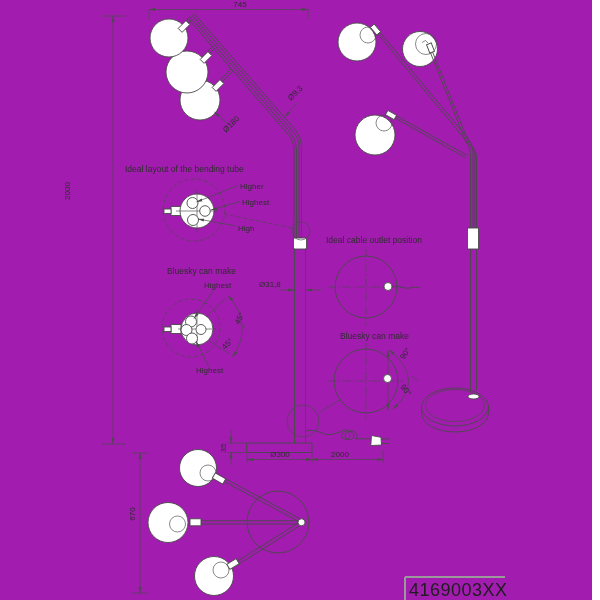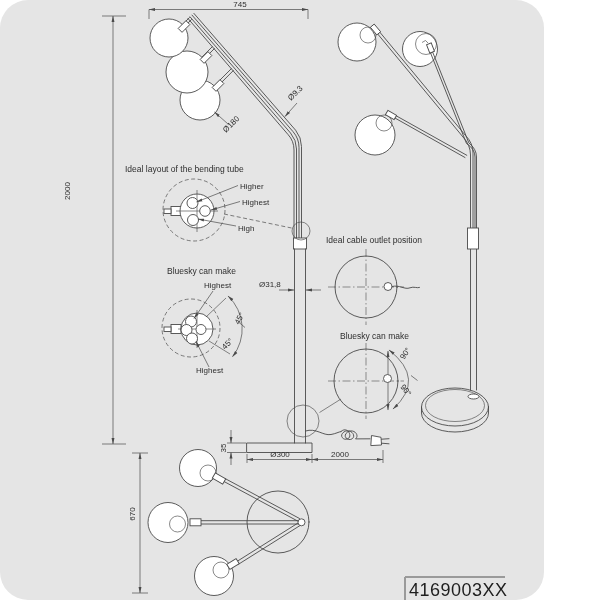--- a/index.html
+++ b/index.html
@@ -1,17 +1,17 @@
 <!DOCTYPE html>
 <html><head>
 <meta charset="utf-8">
 <style>
   html,body{margin:0;padding:0;background:#fff;}
-  .sheet{width:544px;height:600px;background:#e5e5e5;position:relative;overflow:hidden;
-         font-family:"Liberation Sans", sans-serif;border-radius:28px;}
+  .sheet{width:592px;height:600px;background:#a21caf;position:relative;overflow:hidden;
+         font-family:"Liberation Sans", sans-serif;}
   svg{display:block;}
   .geo{stroke:#4a4a4a;stroke-width:0.9;fill:none;stroke-linecap:round;stroke-linejoin:round;}
   .geow{stroke:#4a4a4a;stroke-width:0.9;fill:#ffffff;}
   .thin{stroke:#4a4a4a;stroke-width:0.65;fill:none;}
   .dim{stroke:#4a4a4a;stroke-width:0.7;fill:none;}
   .dash{stroke:#4a4a4a;stroke-width:0.7;fill:none;stroke-dasharray:4 2.5;}
   .dashdot{stroke:#4a4a4a;stroke-width:0.6;fill:none;stroke-dasharray:8 2.5 1.5 2.5;}
   .txt{fill:#2e2e2e;font-size:8px;}
   .txtm{fill:#2e2e2e;font-size:8px;text-anchor:middle;}
   .note{fill:#2e2e2e;font-size:8.5px;}

